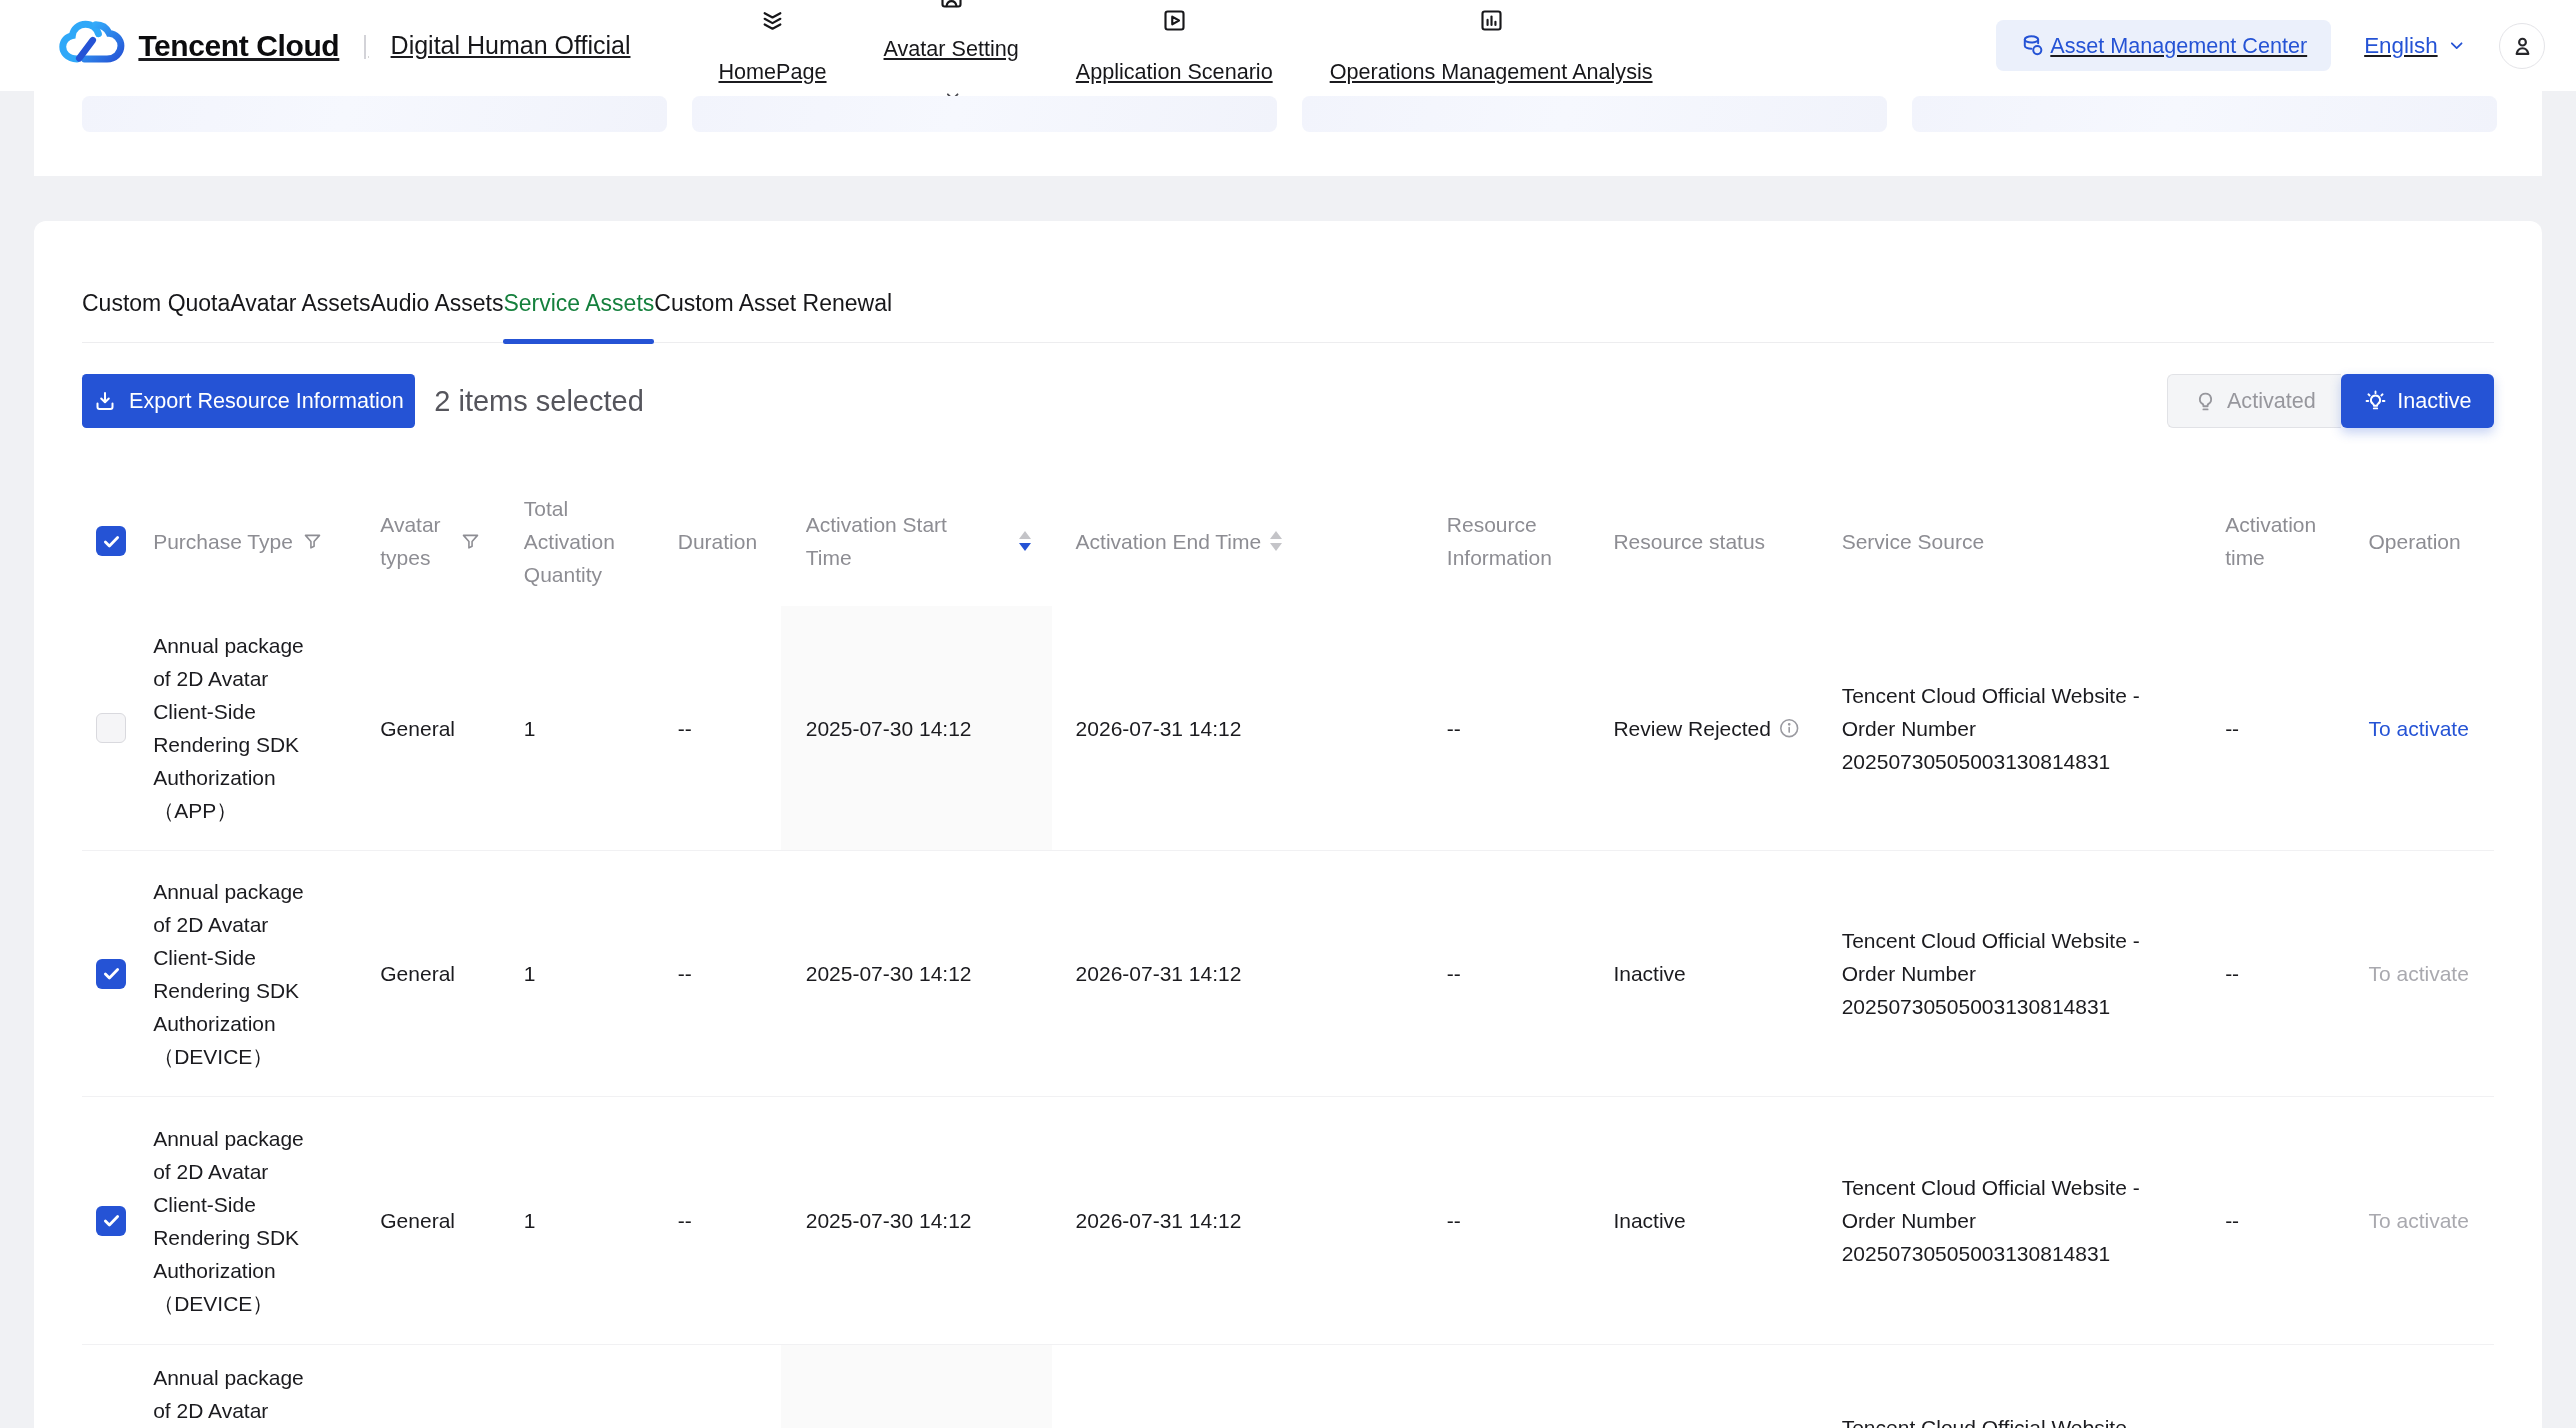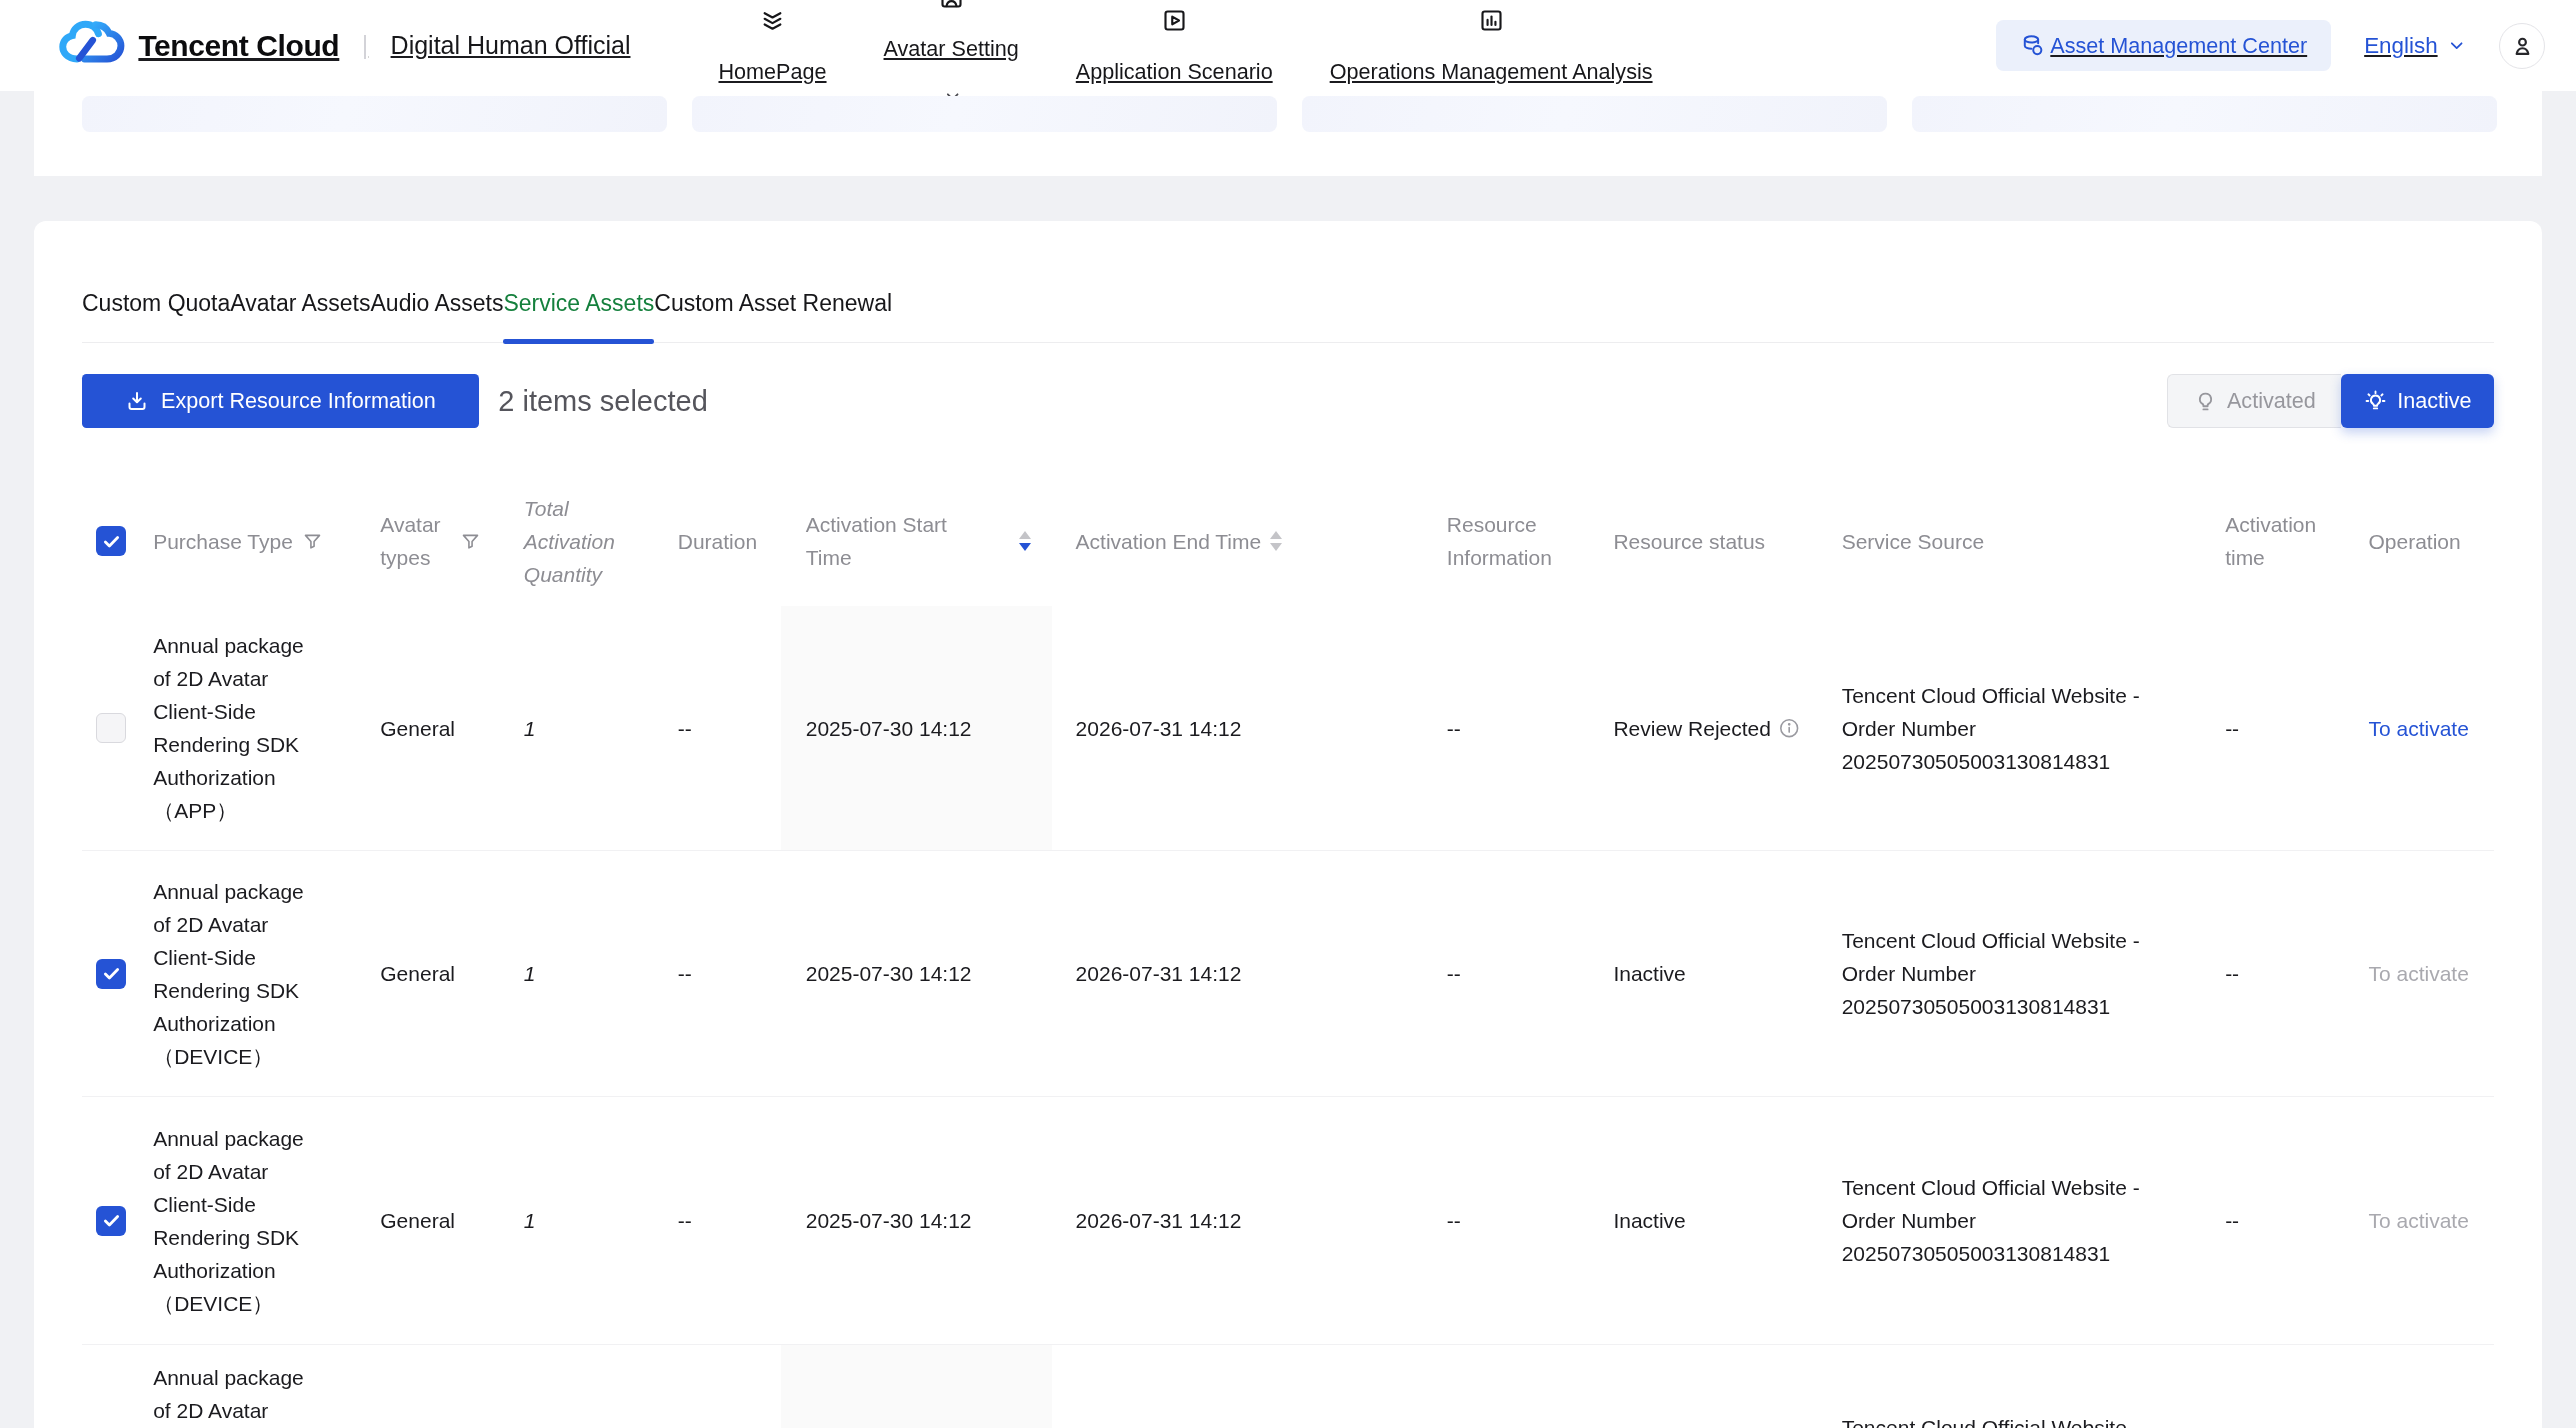--- a/index.html
+++ b/index.html
@@ -33,38 +33,38 @@
 
   
   .card { margin:0 34px; height:1208px; background:#fff; border-radius:12px 12px 0 0; padding:0 48px; overflow:hidden; }
 
   .tabs { display:flex; padding-top:67px; border-bottom:1.5px solid #EDEDEF; }
   .tab { font-size:23px; color:#17171A; padding-bottom:24px; position:relative; line-height:30px; cursor:pointer; white-space:nowrap; }
   .tab.active { color:#15803d; font-weight:500; }
   .tab.active::after { content:""; position:absolute; left:0; right:0; bottom:-1.5px; height:4.5px; background:#2553D5; border-radius:2.2px; }
 
   .toolbar { margin-top:31px; height:54px; display:flex; align-items:center; }
-  .btn-export { height:54px; display:flex; align-items:center; gap:12px; background:#2553D5; color:#fff; border:none; border-radius:4.5px; padding:0 43px; font-size:21.6px; font-family:inherit; cursor:pointer; }
+  .btn-export { height:54px; display:flex; align-items:center; gap:12px; background:#2553D5; color:#fff; border:none; border-radius:4.5px; padding:0 11px; font-size:21.6px; font-family:inherit; cursor:pointer; }
   .btn-export svg { width:24px; height:24px; }
   .selection-text { font-size:29px; color:#55555C; margin-left:19.4px; }
   .toggle-group { margin-left:auto; display:flex; }
   .btn-activated { height:54px; display:flex; align-items:center; gap:9px; padding:0 25px; background:#F4F5F7; border:1.5px solid #E1E2E6; border-right:none; border-radius:6px 0 0 6px; color:#97979D; font-size:21.6px; font-family:inherit; cursor:pointer; }
   .btn-inactive { height:54px; display:flex; align-items:center; gap:9px; padding:0 22.4px; background:#2553D5; border:none; border-radius:6px; color:#fff; font-size:21.6px; font-weight:500; font-family:inherit; cursor:pointer; box-shadow:0 4.5px 10.4px rgba(37,83,213,0.25); }
   .btn-activated svg, .btn-inactive svg { width:25px; height:25px; }
 
   
   .thead { margin-top:48px; height:130px; display:flex; align-items:stretch; color:#8D8D93; font-size:21px; }
   .trow { display:flex; align-items:stretch; }
   .row-h1 { height:244px; }
   .row-h2 { height:246px; border-top:1.5px solid #F1F1F3; }
   .row-h3 { height:248px; border-top:1.5px solid #F1F1F3; }
   .row-h4 { height:231px; border-top:1.5px solid #F1F1F3; }
   .cell { display:flex; align-items:center; font-size:21px; line-height:33px; }
   .c0 { width:60px; }  .c1 { width:216px; padding-left:11.2px; }
-  .c2 { width:157px; padding-left:22.4px; } .c3 { width:157px; padding-left:9px;font-style:italic; }
+  .c2 { width:157px; padding-left:22.4px; } .c3 { width:157px; padding-left:9px; }
   .c4 { width:109px; padding-left:6px; }  .c5 { width:271px; padding-left:25px; }
   .c6 { width:373px; padding-left:24px; } .c7 { width:171px; padding-left:22.4px; }
   .c8 { width:224px; padding-left:18px; } .c9 { width:373px; padding-left:22.4px; }
   .c10 { width:157px; padding-left:33px; } .c11 { width:145px; padding-left:19.4px; }
   .shaded { background:#FAFAFA; }
   .hwrap { display:inline-block; }
   .w95 { width:71px; } .w160 { width:119px; } .w215 { width:160px; } .w150 { width:112px; } .w135 { width:101px; }
   .hflex { display:flex; align-items:center; gap:9px; width:100%; }
   .funnel { width:21px; height:21px; color:#8D8D93; flex:0 0 auto; cursor:pointer; }
   .sorter { display:flex; flex-direction:column; gap:4.5px; cursor:pointer; flex:0 0 auto; }

